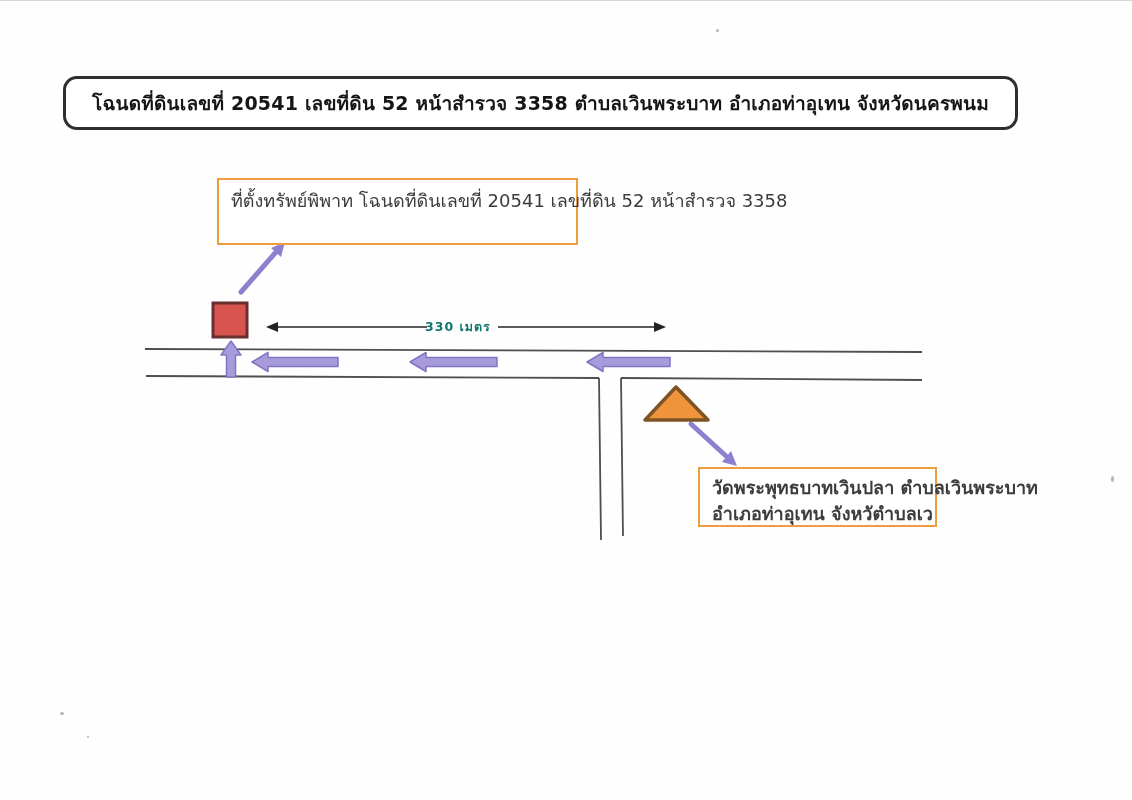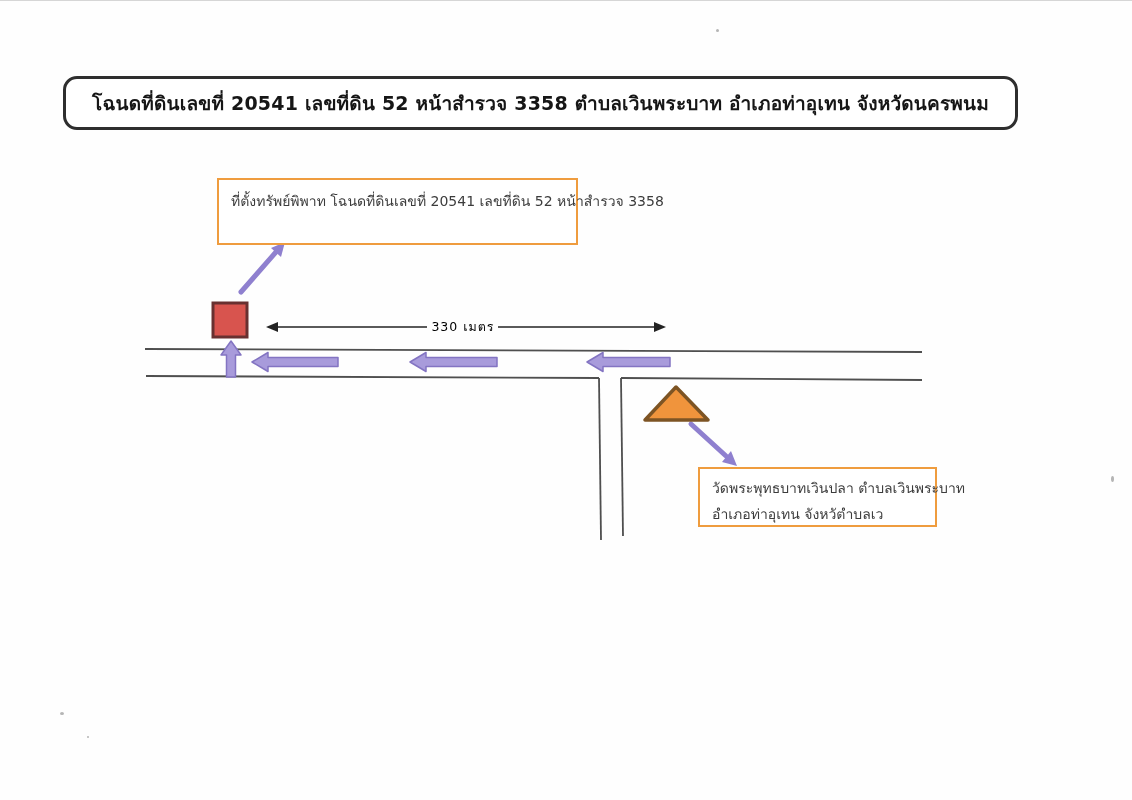--- a/index.html
+++ b/index.html
@@ -37,45 +37,47 @@
     font-weight: bold;
     color: var(--text-dark);
     letter-spacing: 0.2px;
     white-space: nowrap;
   }
   .callout {
     position: absolute;
     border: 2px solid var(--callout-border);
     background: #fff;
     color: var(--callout-text);
-    font-size: 14px;
+    font-size: 18px;
     box-sizing: border-box;
   }
   .callout .c-line { white-space: nowrap; }
   .callout-property {
     left: 217px; top: 178px;
     width: 361px; height: 67px;
     padding: 7px 0 0 12px;
     line-height: 28px;
   }
   .callout-temple {
     left: 698px; top: 467px;
     width: 239px; height: 60px;
     padding: 6px 0 16px 12px;
     line-height: 26px;
+    font-weight: bold;
   }
   .distance-label {
     position: absolute;
     left: 425px; top: 317px;
     width: 76px;
-    text-align: center;
+    text-align: left;
     font-size: 12.5px;
-    color: #000000;
+    color: #0f766e;
     letter-spacing: 1px;
     white-space: nowrap;
+    font-weight: bold;
   }
   svg.map-layer {
     position: absolute;
     left: 0; top: 0;
     width: 1132px; height: 800px;
   }
   .road-line { stroke: var(--road-line); stroke-width: 1.8; fill: none; }
   .dim-line { stroke: #232323; stroke-width: 1.4; fill: none; }
   .dim-head { fill: #232323; stroke: none; }
   .block-arrow { fill: var(--arrow-purple-fill); stroke: var(--arrow-purple-stroke); stroke-width: 1.5; stroke-linejoin: round; }

